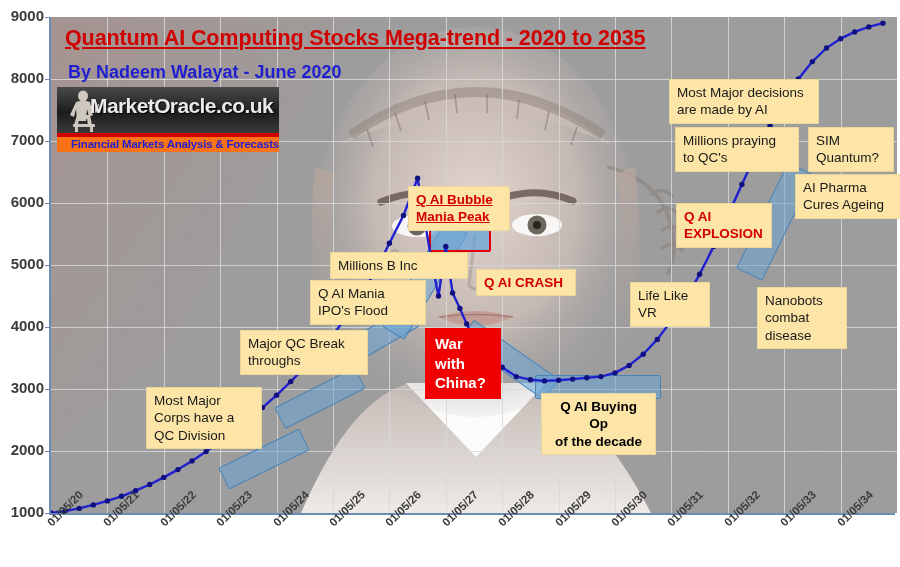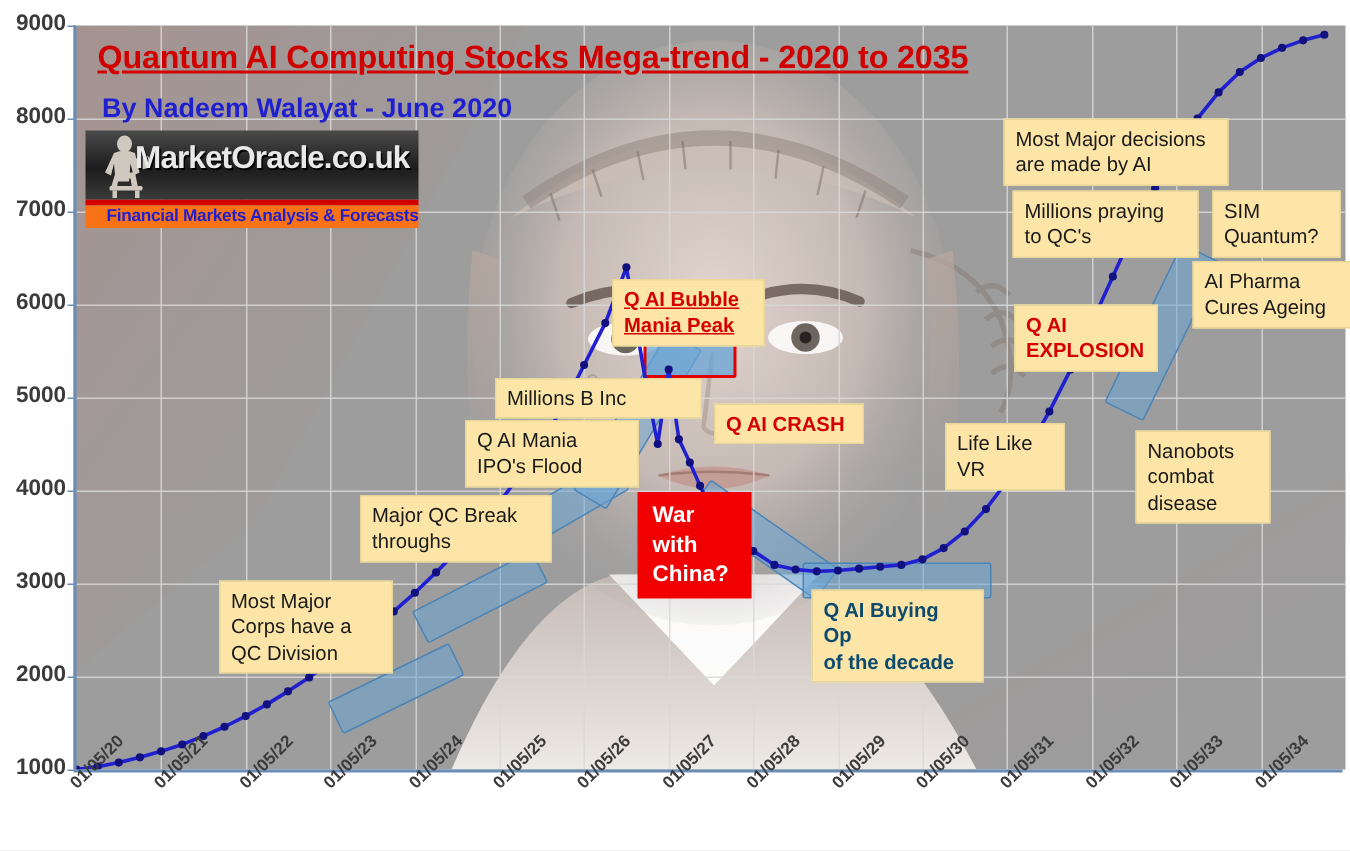--- a/index.html
+++ b/index.html
@@ -24,21 +24,21 @@
   #xaxis-line{position:absolute;left:49px;top:513px;width:846px;height:2px;background:#6b8db5;}
 
   
   svg.series{position:absolute;left:0;top:0;width:846px;height:496px;overflow:visible;}
 
   
   .callout{position:absolute;background:#fce5a6;border:1px solid #e8d79a;
            padding:4px 7px;font-size:13.5px;line-height:1.28;color:#1a1a1a;
            box-shadow:0 0 0 0 rgba(0,0,0,0);white-space:pre-line;}
   .callout.red{color:#d40000;font-weight:bold;}
-  .callout.blue{color:#0c4a6e;font-weight:bold;}
+  .callout.blue{color:#000000;font-weight:bold;text-align:center;}
   .warbox{position:absolute;background:#f00000;color:#ffffff;font-weight:bold;
           font-size:15px;line-height:1.3;padding:6px 10px;white-space:pre-line;}
 
   
   .hbar{position:absolute;background:rgba(104,164,214,.52);
         border:1px solid #4a84b8;border-radius:2px;}
   .peakbox{position:absolute;background:rgba(104,164,214,.75);
            border:2px solid #e00000;border-radius:2px;}
 
   

